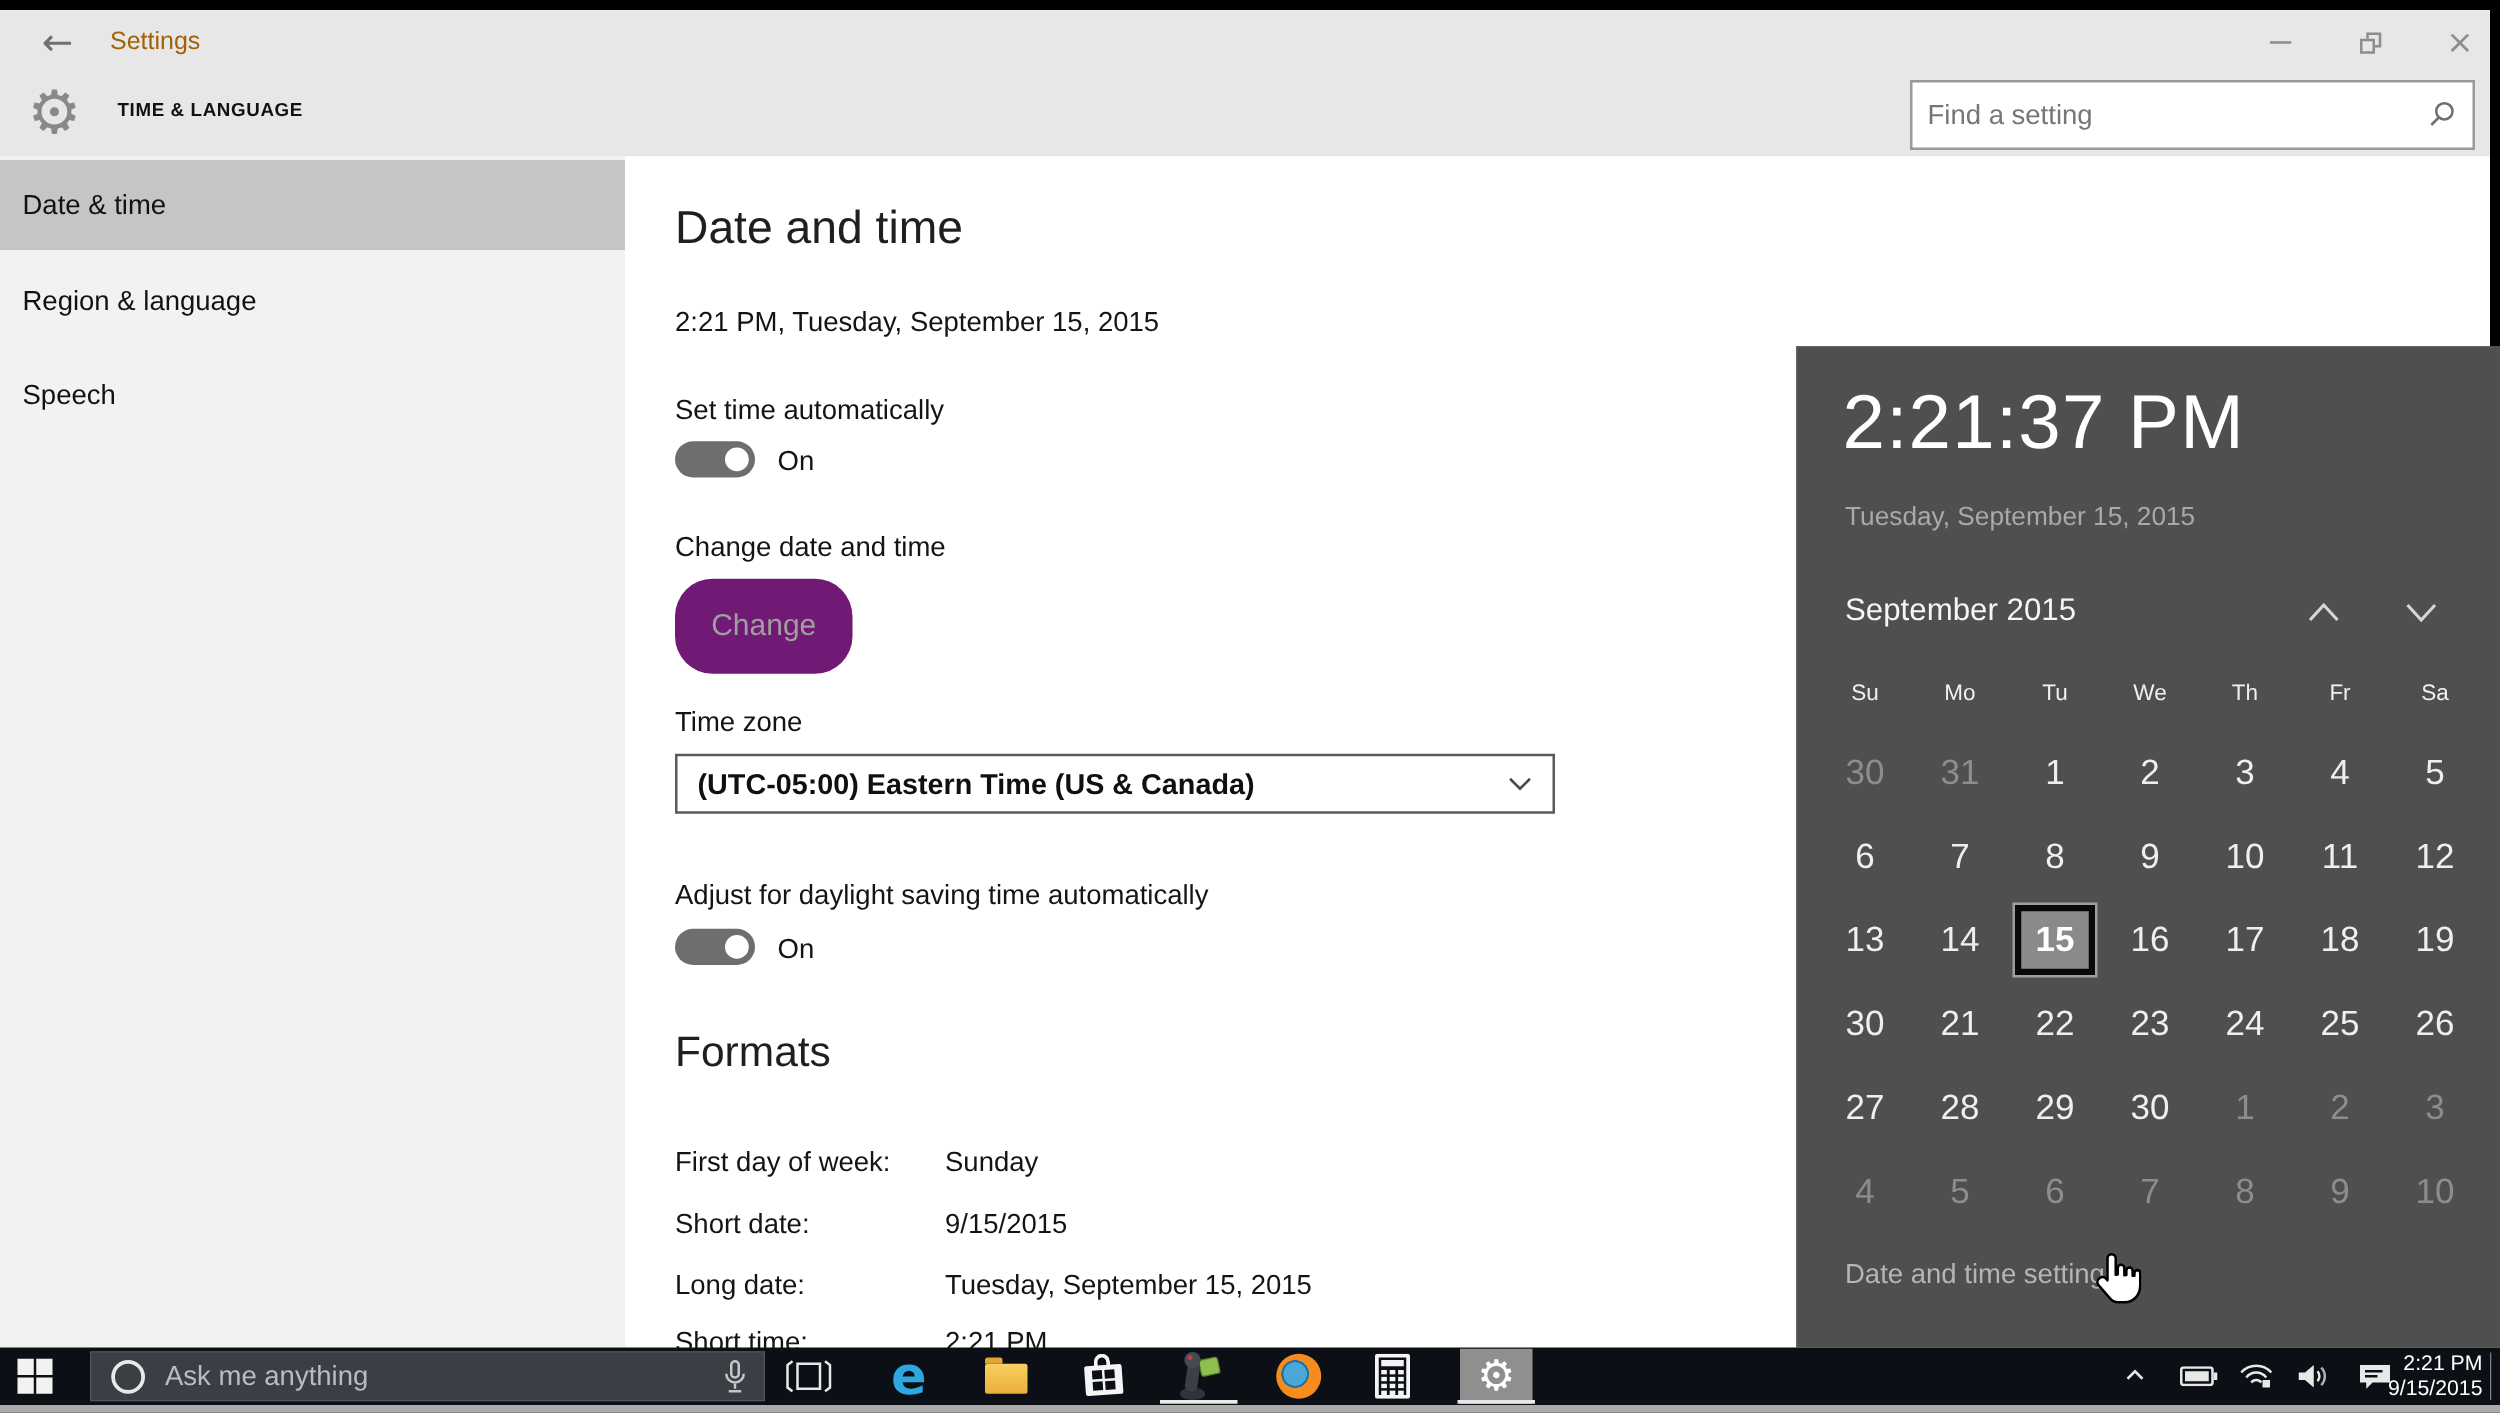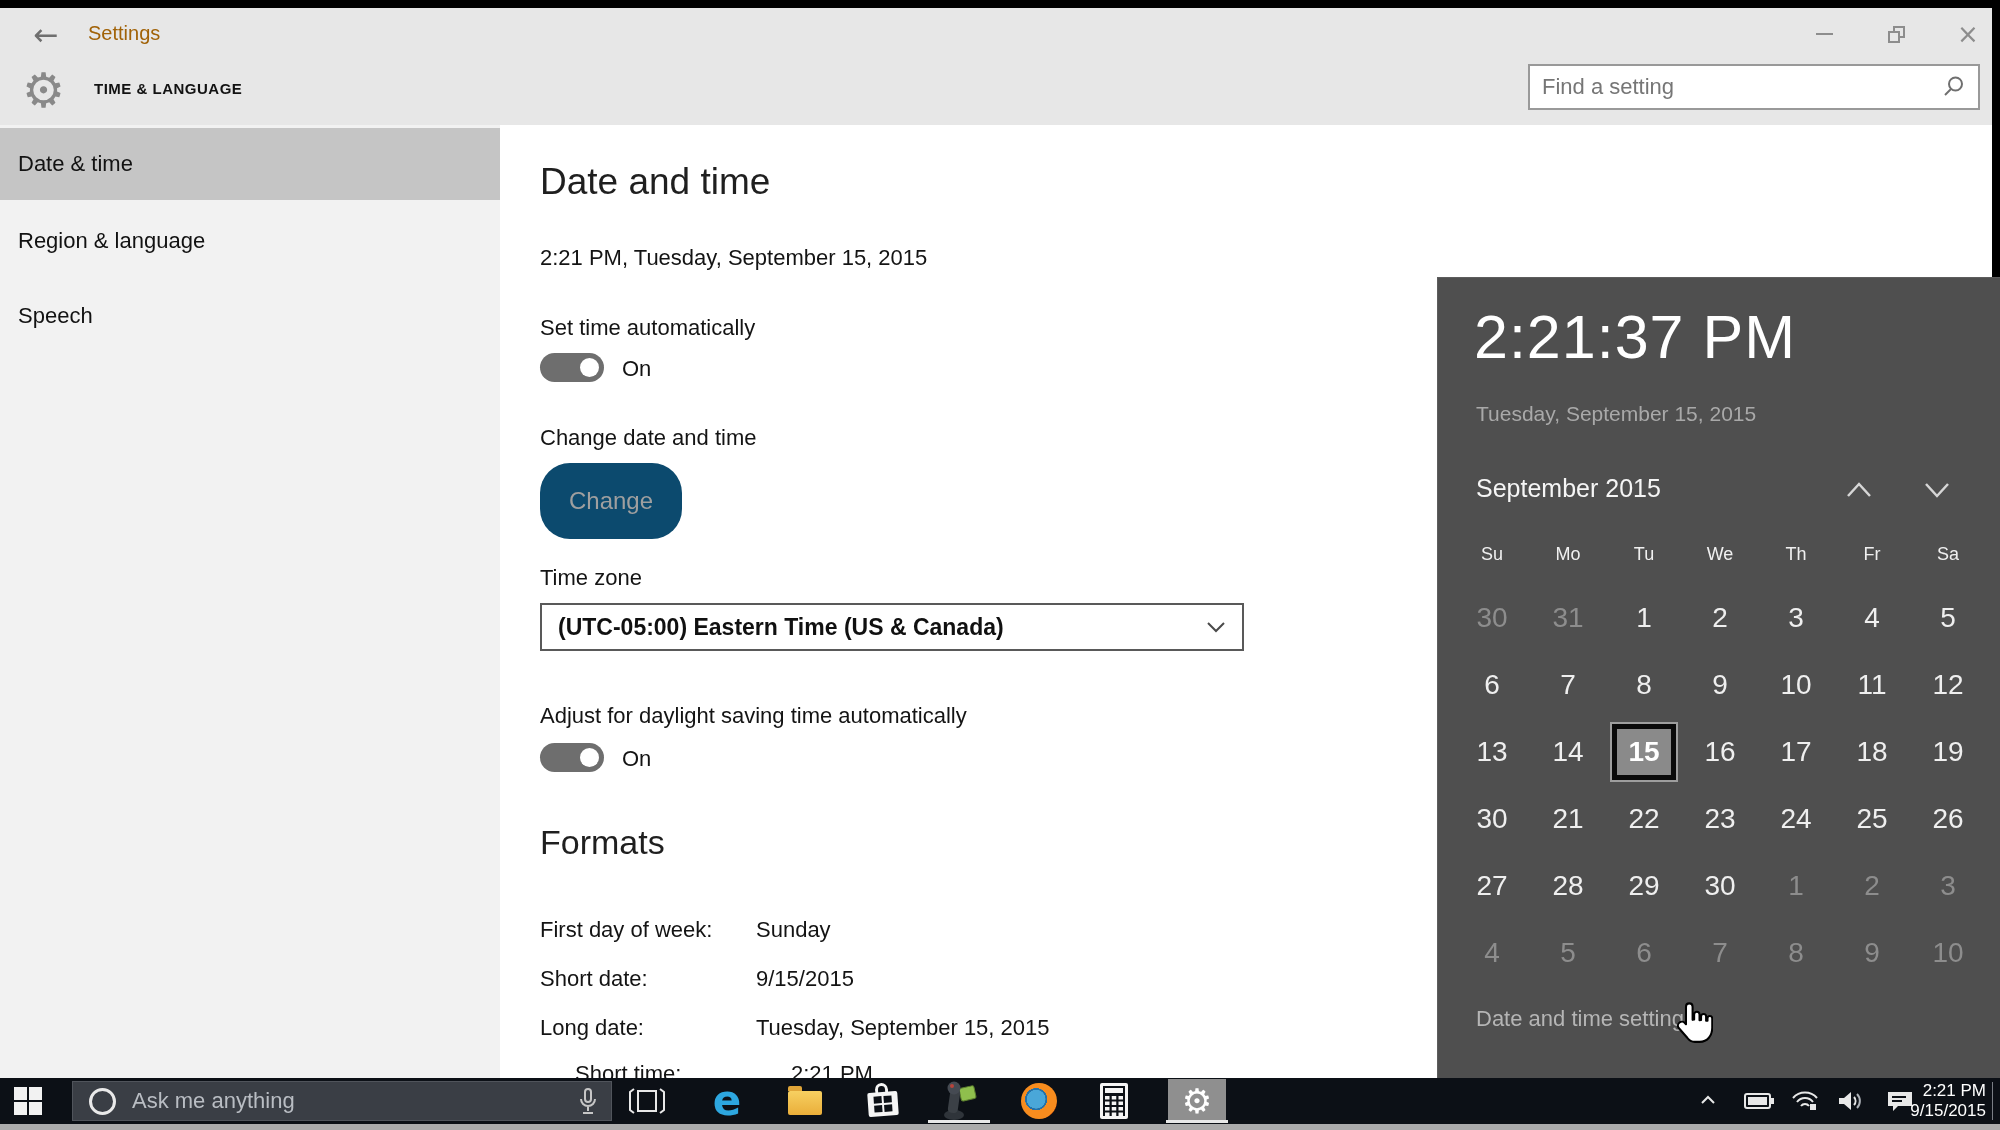--- a/index.html
+++ b/index.html
@@ -26,41 +26,41 @@
   .min-glyph  { width:17px; height:2px; background:#8d8d8d; }
   .res-glyph  { position:relative; width:17px; height:17px; }
   .res-glyph .b1 { position:absolute; right:0; top:0; width:12px; height:12px; border:2px solid #8d8d8d; }
   .res-glyph .b2 { position:absolute; left:0; bottom:0; width:12px; height:12px; border:2px solid #8d8d8d; background:#e7e7e7; }
   .close-glyph { font-size:26px; color:#8d8d8d; line-height:26px; font-family:"DejaVu Sans",sans-serif; }
 
   
   .header { left:0; top:60px; width:2000px; height:65px; background:#e7e7e7; z-index:10; }
   .hdr-gear { position:absolute; left:22px; top:-2px; font-size:48px; line-height:64px; color:#898989; font-family:"DejaVu Sans",sans-serif; }
   .hdr-title { position:absolute; left:94px; top:20px; font-size:15px; font-weight:700; letter-spacing:.5px; color:#121212; }
-  .searchbox { position:absolute; left:1528px; top:4px; width:452px; height:46px; background:#fff; border:2px solid #999; display:flex; align-items:center; }
+  .searchbox { position:absolute; left:1528px; top:4px; width:452px; height:56px; background:#fff; border:2px solid #999; display:flex; align-items:center; }
   .searchbox input { flex:1; border:none; outline:none; font-size:22px; color:#555; padding:0 12px; background:transparent;
                      font-family:"Liberation Sans","DejaVu Sans",sans-serif; }
   .searchbox input::placeholder { color:#767676; opacity:1; }
   .search-icon { margin-right:12px; flex:0 0 auto; }
 
   
   .sidebar { left:0; top:125px; width:500px; height:953px; background:#f2f2f2; z-index:5; }
   .side-item { position:absolute; left:0; width:500px; height:72px; display:flex; align-items:center; padding-left:18px;
                font-size:22px; color:#121212; }
   .side-item.selected { background:#c5c5c5; }
 
   
   .main { left:500px; top:125px; width:1500px; height:953px; background:#fff; z-index:5; }
   .h1 { position:absolute; left:40px; top:36px; font-size:37px; font-weight:300; color:#1f1f1f; }
   .cur-dt { position:absolute; left:40px; top:120px; font-size:22px; }
   .lbl { position:absolute; left:40px; font-size:22px; color:#141414; }
   .toggle { position:absolute; left:40px; width:64px; height:29px; border-radius:15px; background:#6e6e6e; }
   .toggle::after { content:''; position:absolute; right:5px; top:5px; width:19px; height:19px; border-radius:50%; background:#fff; }
   .toggle-state { position:absolute; left:122px; font-size:22px; }
-  .btn-disabled { position:absolute; left:40px; top:338px; width:142px; height:76px; background:#0c4a6e; color:#9f9f9f;
+  .btn-disabled { position:absolute; left:40px; top:338px; width:142px; height:76px; background:#701a75; color:#9f9f9f;
                   font-size:24px; display:flex; align-items:center; justify-content:center;border-radius:30px; }
   .dropdown { position:absolute; left:40px; top:478px; width:704px; height:48px; background:#fff; border:2px solid #595959;
               display:flex; align-items:center; padding:0 16px; font-size:23px; color:#101010;font-weight:bold; }
   .dropdown svg { margin-left:auto; }
   .h2 { position:absolute; left:40px; top:698px; font-size:34px; font-weight:300; color:#1f1f1f; }
   .fmt-row { position:absolute; left:40px; display:flex; font-size:22px; }
   .fmt-label { width:216px; flex:0 0 auto; }
 
   
   .flyout { left:1437px; top:277px; width:563px; height:801px; background:#4f4f4f; z-index:40; border-left:1px solid #5d5d5d; border-top:1px solid #5d5d5d; }
@@ -182,21 +182,21 @@
           <span>Sunday</span>
         </div>
         <div class="fmt-row" style="top: 841px;">
           <span class="fmt-label">Short date:</span>
           <span>9/15/2015</span>
         </div>
         <div class="fmt-row" style="top: 890px;">
           <span class="fmt-label">Long date:</span>
           <span>Tuesday, September 15, 2015</span>
         </div>
-        <div class="fmt-row" style="top: 936px; margin-left: 35px;">
+        <div class="fmt-row" style="top: 936px;">
           <span class="fmt-label">Short time:</span>
           <span>2:21 PM</span>
         </div>
       </div>
   </div>
 
   <div class="abs flyout">
     <div class="fly-time">2:21:37 PM</div>
     <div class="fly-date">Tuesday, September 15, 2015</div>
     <div class="fly-month">September 2015</div>

